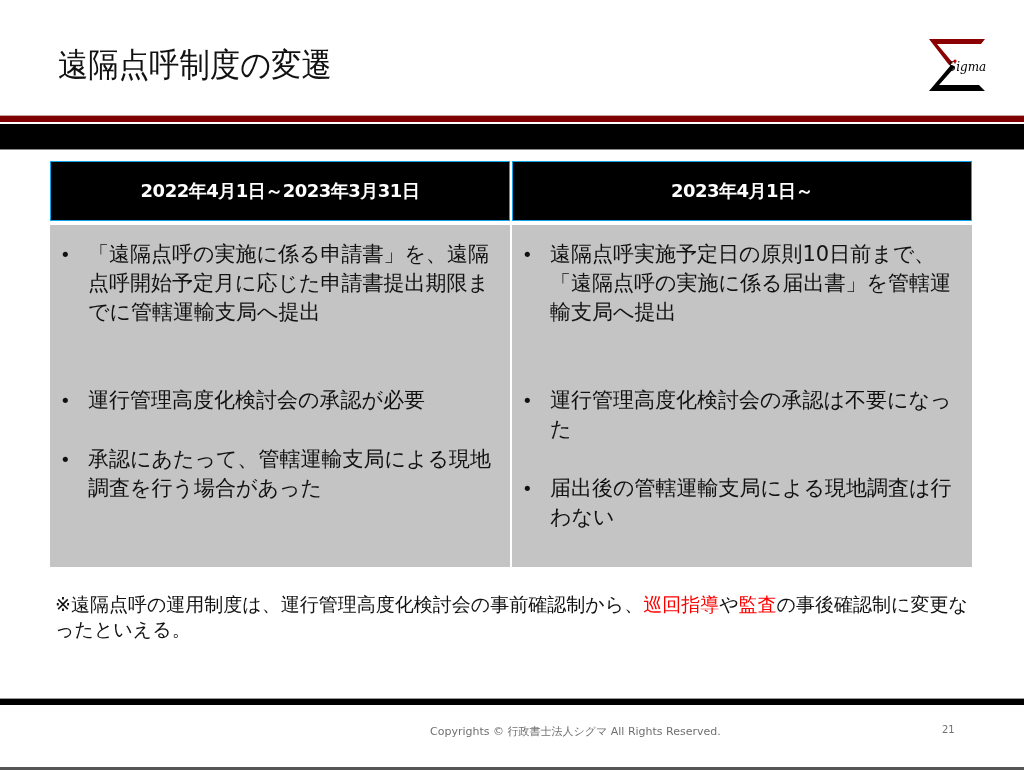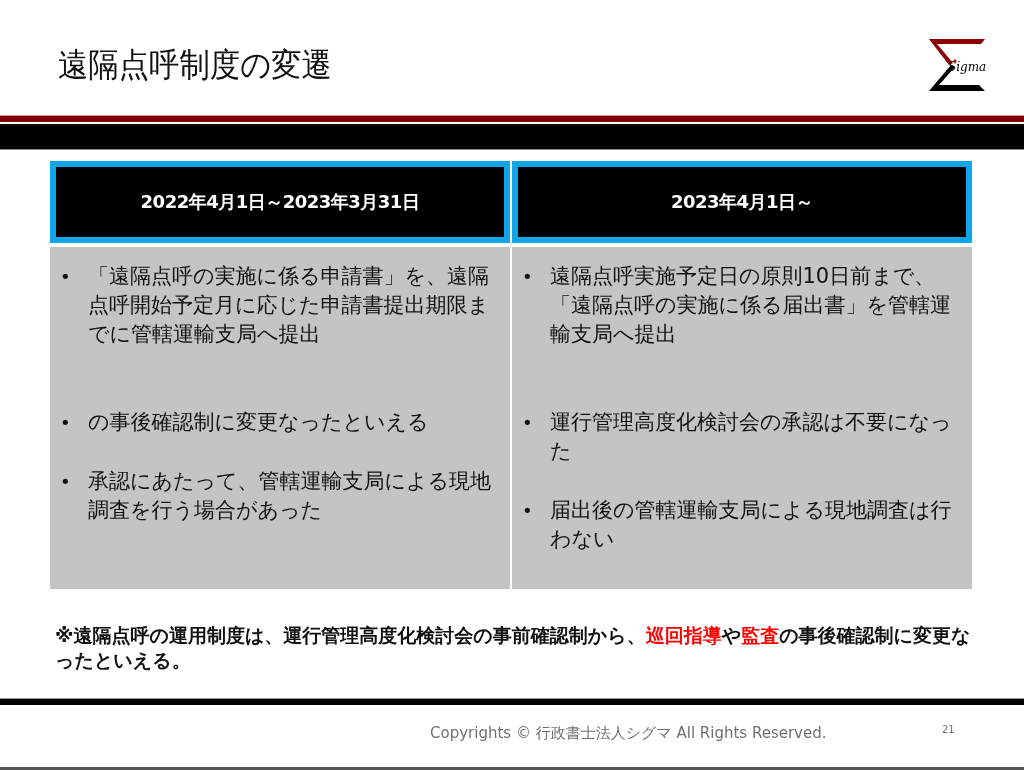--- a/index.html
+++ b/index.html
@@ -63,22 +63,22 @@
     border-spacing: 2px 0;
     table-layout: fixed;
   }
   .compare-table th {
     background: #000;
     color: #fff;
     height: 50px;
     font-size: 18px;
     font-weight: bold;
     text-align: center;
-    border: 6px solid #0ea5e9;
-    padding: 10px;
+    border: 1px solid #0ea5e9;
+    padding: 4px;
     letter-spacing: -0.5px;
   }
   .compare-table td {
     background: #c4c4c4;
     vertical-align: top;
     padding: 0;
     border-top: 4px solid #fff;
     height: 342px;
   }
   .bullets {
@@ -103,44 +103,43 @@
   .cell-left li:nth-child(1) { margin-top: 15px; }
   .cell-left li:nth-child(2) { margin-top: 59px; }
   .cell-left li:nth-child(3) { margin-top: 30px; }
   .cell-right li:nth-child(1) { margin-top: 15px; }
   .cell-right li:nth-child(2) { margin-top: 59px; }
   .cell-right li:nth-child(3) { margin-top: 30px; }
 
   .note {
     position: absolute;
     left: 55px;
-    top: 623px;
+    top: 592px;
     width: 920px;
     font-size: 19px;
     line-height: 25px;
     color: #111;
-    font-weight: bold;
   }
   .note .red {
     color: #ff0000;
   }
   .footer-rule {
     position: absolute;
     left: 0;
     top: 698px;
     width: 1024px;
     height: 6px;
     background: #000;
     border-top: 1px solid #999;
   }
   .footer-text {
     position: absolute;
     left: 430px;
     top: 724px;
-    font-size: 15px;
+    font-size: 11px;
     color: #707070;
     white-space: nowrap;
   }
   .page-number {
     position: absolute;
     left: 942px;
     top: 724px;
     font-size: 10px;
     color: #707070;
   }
@@ -175,21 +174,21 @@
     <tr>
       <th>2022年4月1日～2023年3月31日</th>
       <th>2023年4月1日～</th>
     </tr>
   </thead>
   <tbody>
     <tr>
       <td>
         <ul class="bullets cell-left">
           <li><span class="dot">•</span><span>「遠隔点呼の実施に係る申請書」を、遠隔点呼開始予定月に応じた申請書提出期限までに管轄運輸支局へ提出</span></li>
-          <li><span class="dot">•</span><span>の事後確認制に変更なったといえる</span></li>
+          <li><span class="dot">•</span><span>運行管理高度化検討会の承認が必要</span></li>
           <li><span class="dot">•</span><span>承認にあたって、管轄運輸支局による現地調査を行う場合があった</span></li>
         </ul>
       </td>
       <td>
         <ul class="bullets cell-right">
           <li><span class="dot">•</span><span>遠隔点呼実施予定日の原則10日前まで、「遠隔点呼の実施に係る届出書」を管轄運輸支局へ提出</span></li>
           <li><span class="dot">•</span><span>運行管理高度化検討会の承認は不要になった</span></li>
           <li><span class="dot">•</span><span>届出後の管轄運輸支局による現地調査は行わない</span></li>
         </ul>
       </td>

